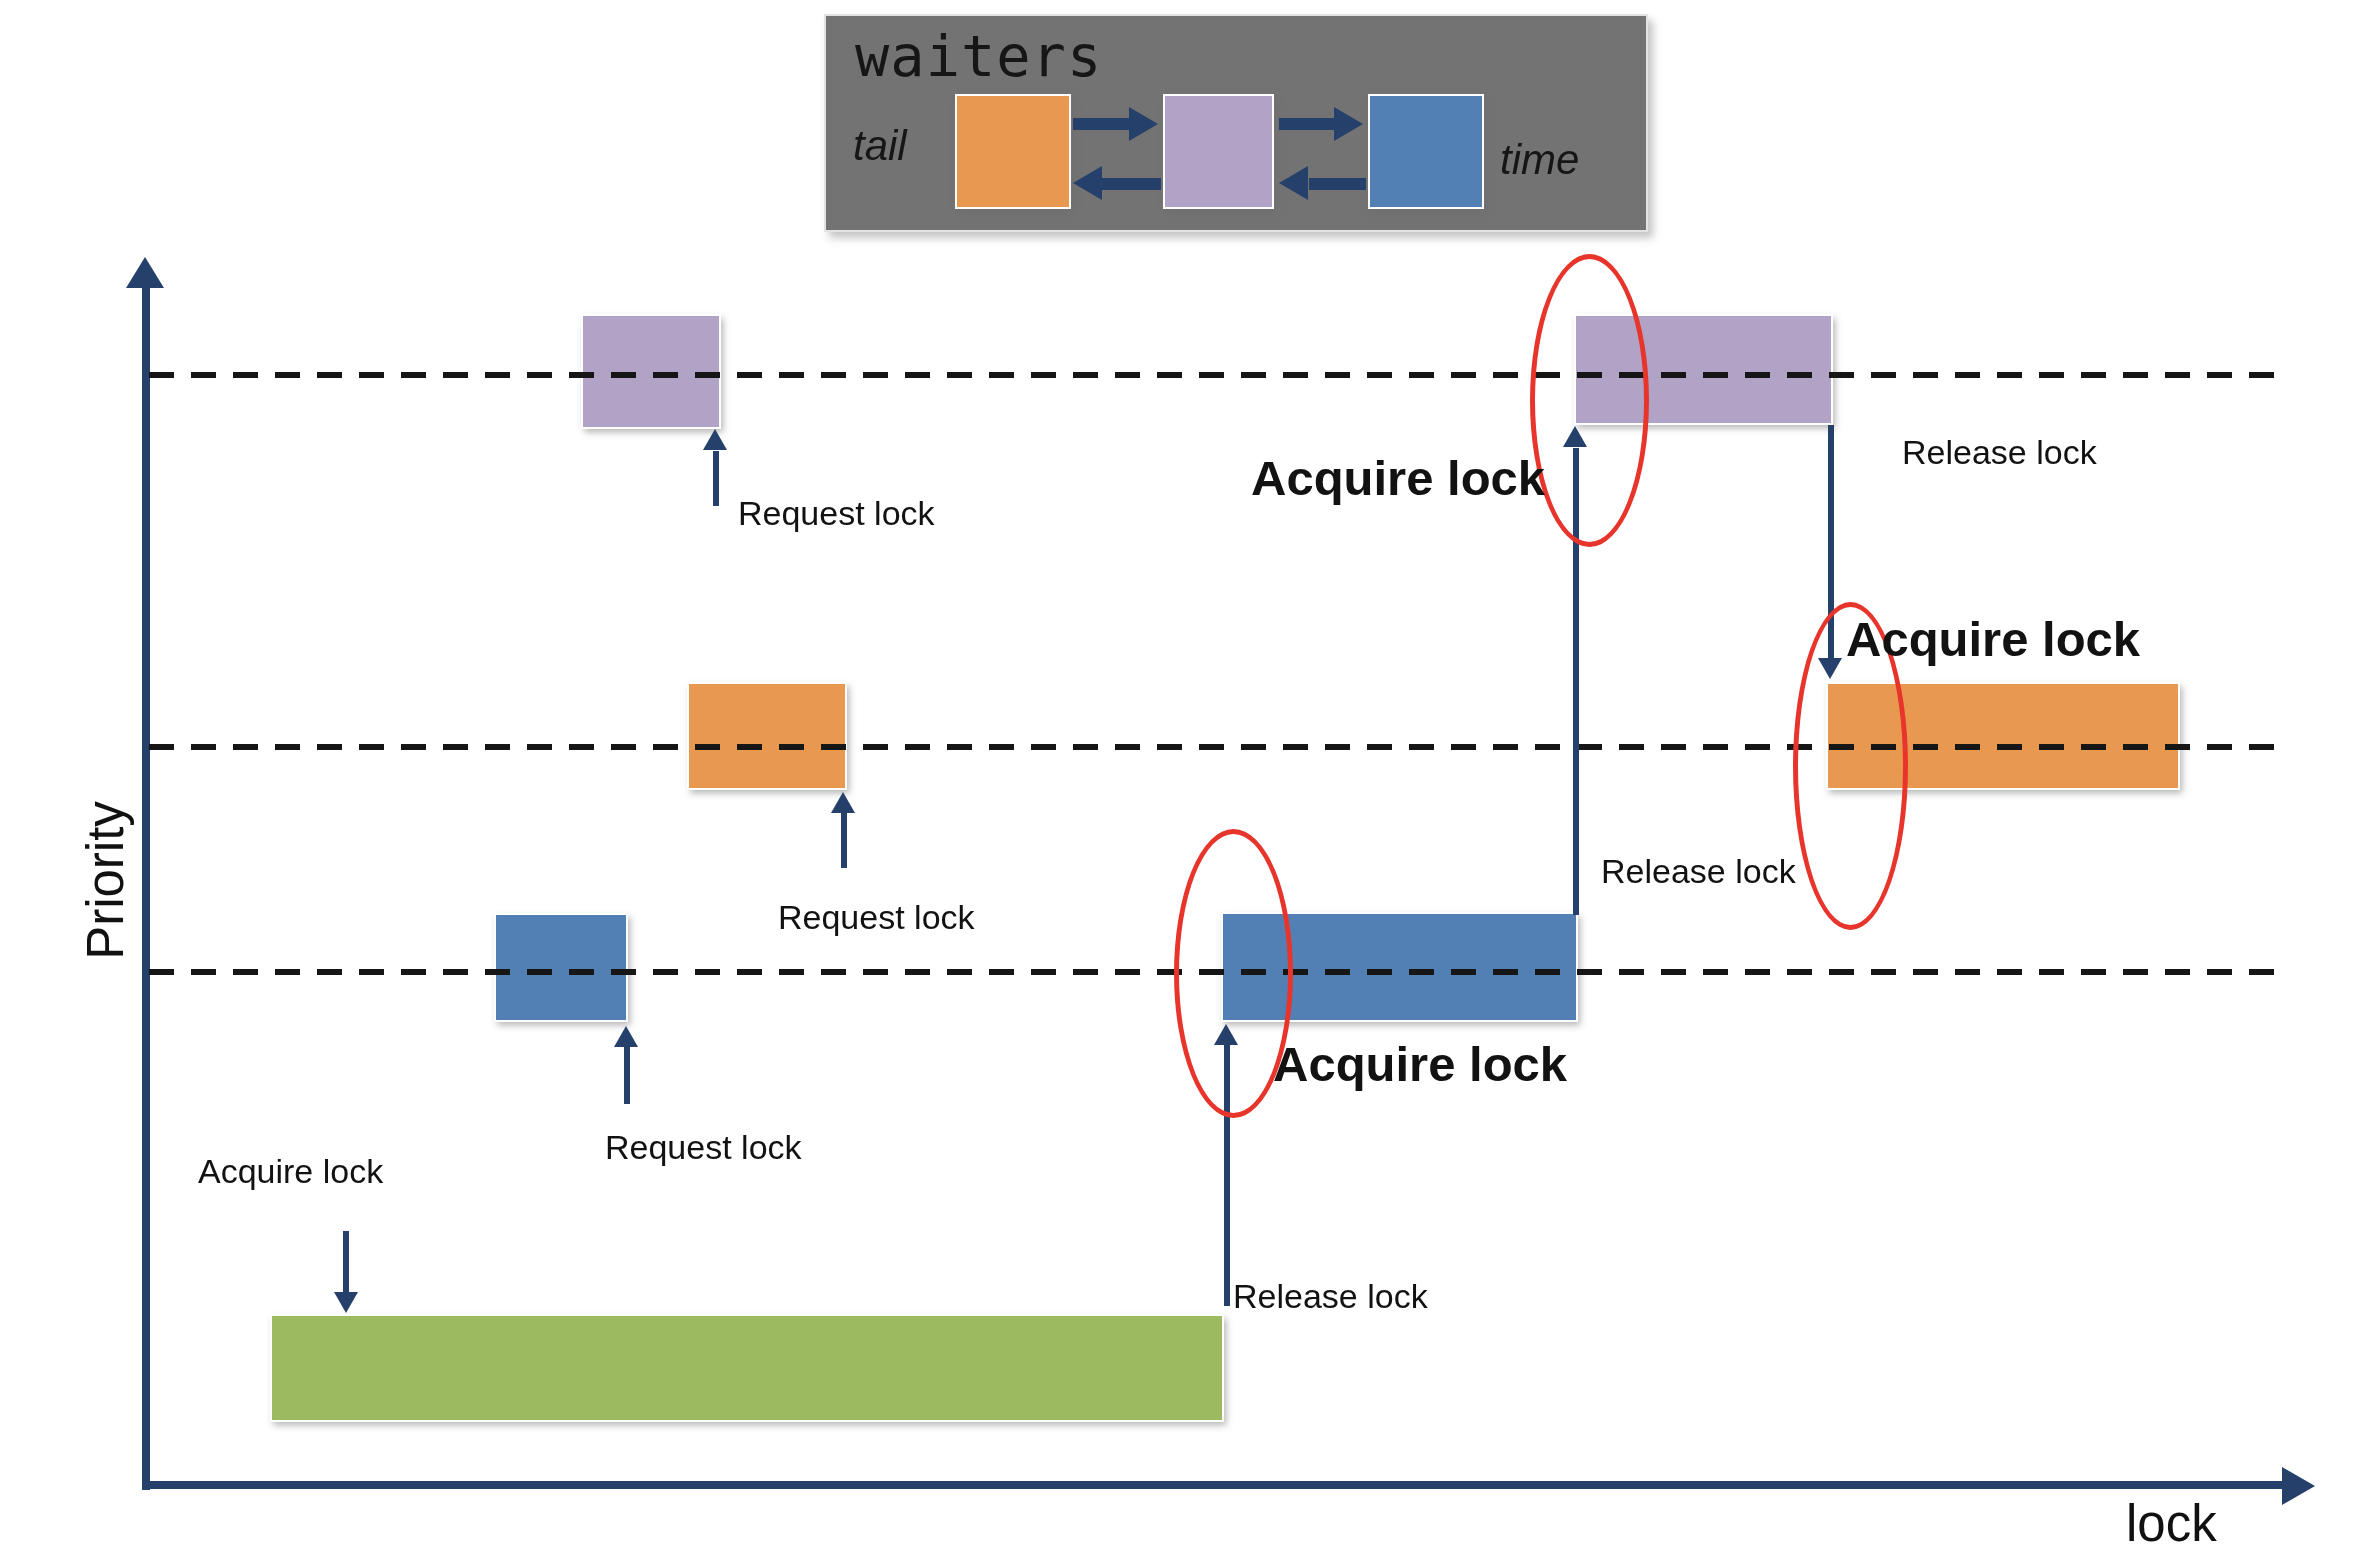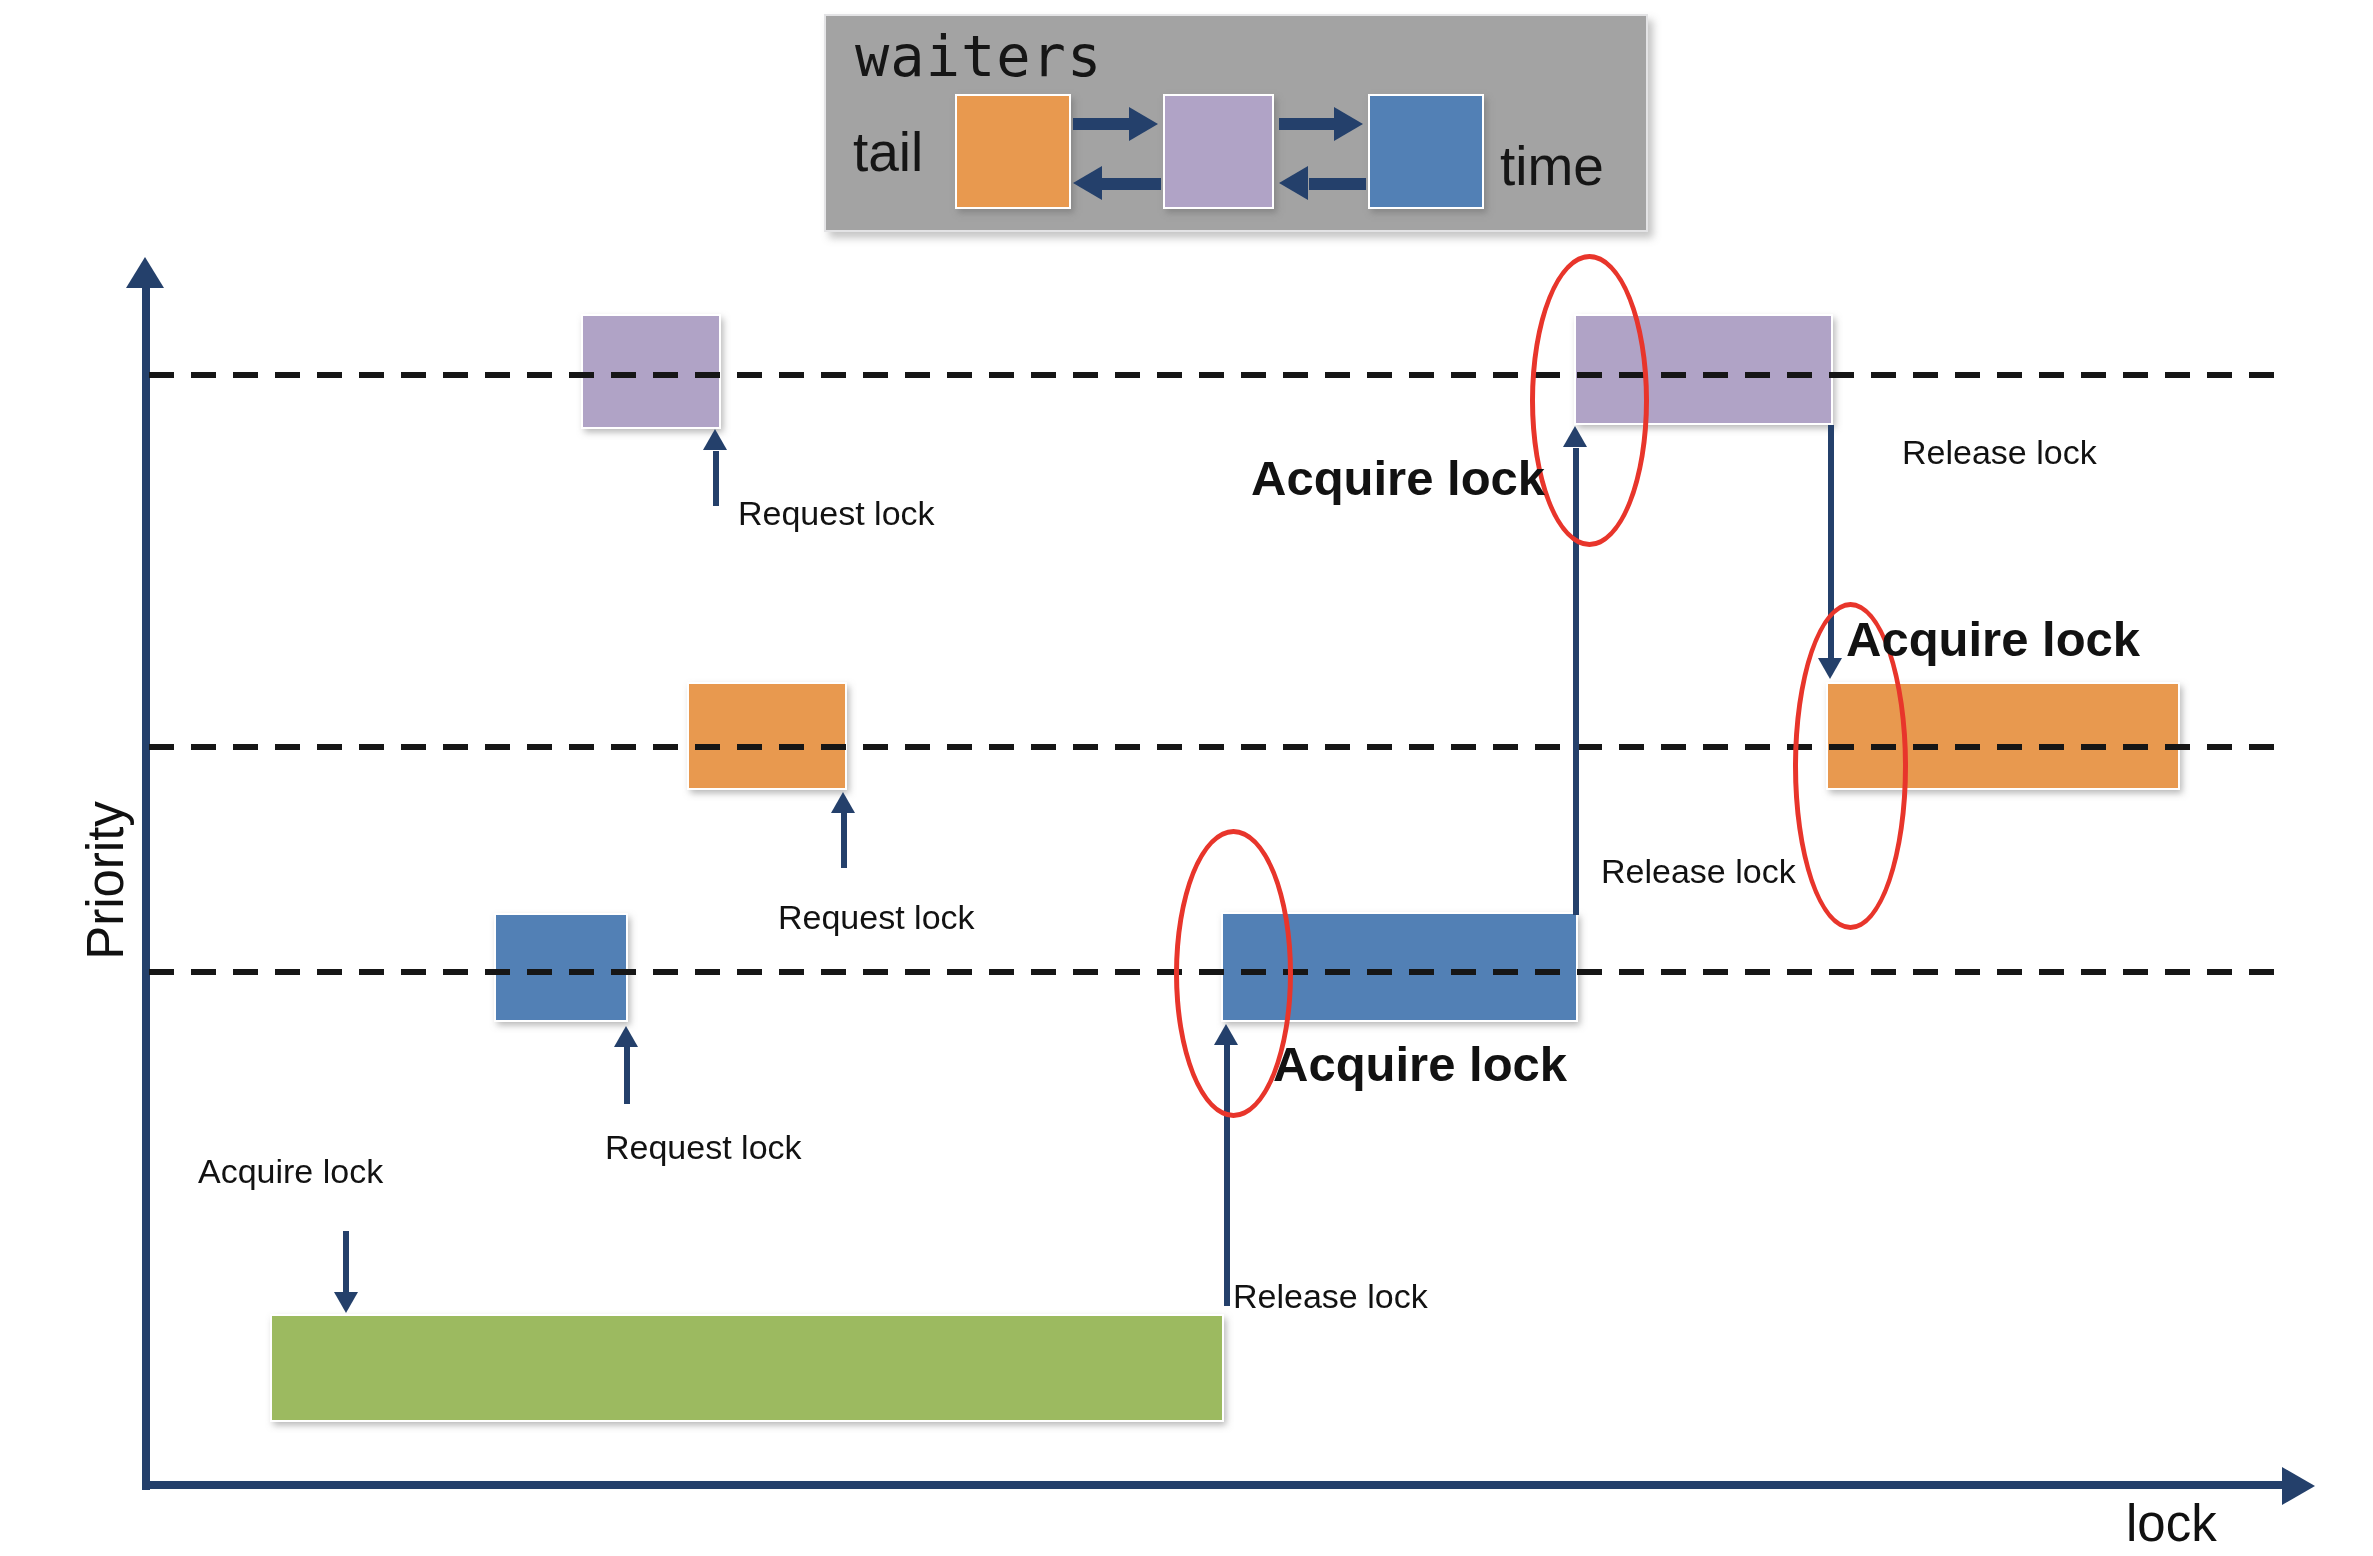--- a/index.html
+++ b/index.html
@@ -1,24 +1,24 @@
 <!DOCTYPE html>
 <html><head>
 <meta charset="utf-8">
 <style>
   html,body{margin:0;padding:0;background:#ffffff;}
   #canvas{position:relative;width:2374px;height:1556px;background:#ffffff;overflow:hidden;
           font-family:"Liberation Sans", sans-serif;color:#111;}
 
   
   .panel{position:absolute;left:824px;top:13.7px;width:824px;height:218px;box-sizing:border-box;
-         background:#a3a3a3;border:2px solid #E3E3E5;box-shadow:4.9px 5.9px 7.8px rgba(90,90,90,.35);}
+         background:#737373;border:2px solid #E3E3E5;box-shadow:4.9px 5.9px 7.8px rgba(90,90,90,.35);}
   .panel-title{position:absolute;left:29px;top:7.8px;font-family:"DejaVu Sans Mono", monospace;
                font-size:57px;letter-spacing:1px;color:#161616;}
-  .endcap{position:absolute;font-size:55px;color:#161616;line-height:1;}
+  .endcap{position:absolute;font-size:42px;color:#161616;line-height:1;font-style:italic;}
   .node{position:absolute;width:116px;height:115px;box-sizing:border-box;border:2.9px solid #fff;
         box-shadow:2.9px 3.9px 5.9px rgba(110,110,110,.5);}
 
   
   .c-orange{background:#E8994F;} .c-purple{background:#B0A3C6;}
   .c-blue{background:#5280B5;}   .c-green{background:#9CBA60;}
 
   
   .shaft-h{position:absolute;height:12.7px;background:#24406B;}
   .head-right{position:absolute;width:0;height:0;border-top:17.6px solid transparent;

